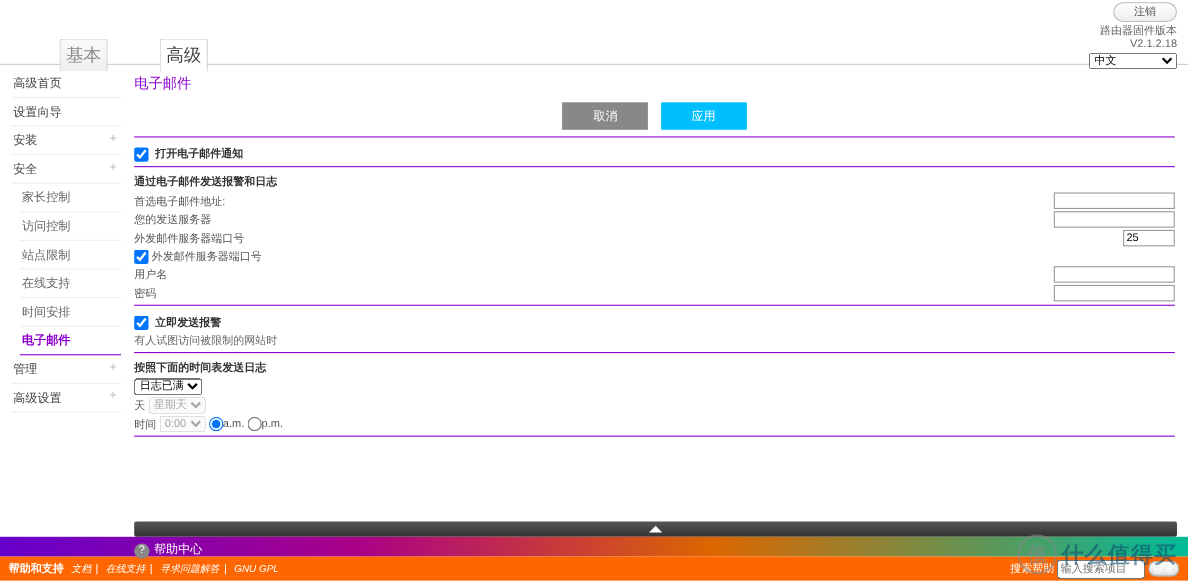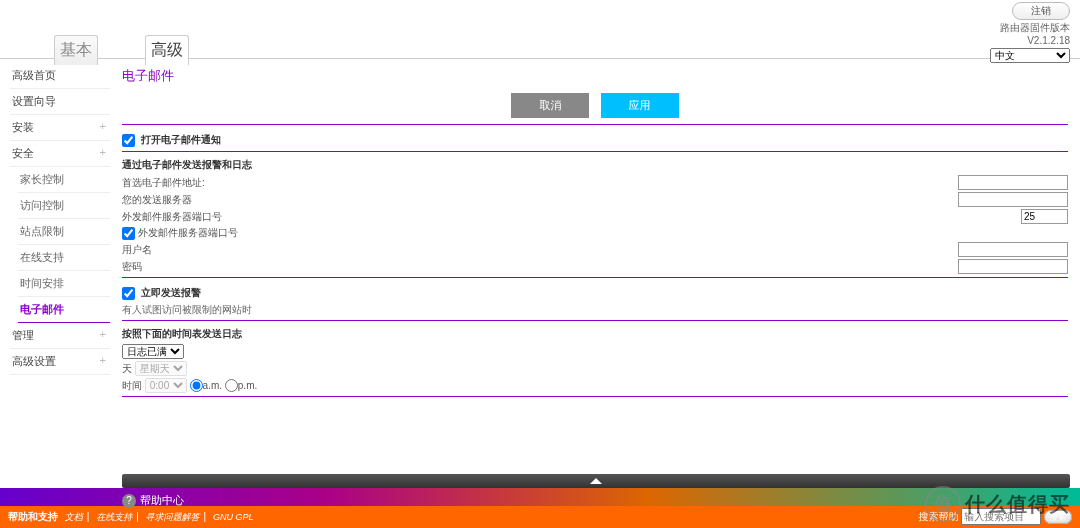--- a/index.html
+++ b/index.html
@@ -52,21 +52,21 @@
 .help-icon { display: inline-block; width: 14px; height: 14px; border-radius: 50%; background: #888; color: #fff; text-align: center; line-height: 14px; font-size: 10px; margin-right: 4px; }
 .grad-bar { position: absolute; bottom: 22px; left: 0; right: 0; height: 18px; background: linear-gradient(90deg,#6600cc 0%,#aa0088 30%,#dd6600 60%,#00bb99 100%); }
 .footer { position: absolute; bottom: 0; left: 0; right: 0; height: 22px; background: #ff6600; color: #fff; font-size: 10px; line-height: 22px; padding: 0 8px; }
 .footer a { color: #fff; text-decoration: none; margin: 0 4px; font-size: 9px; font-style: italic; }
 .footer-right { float: right; }
 .srch { font-size: 10px; padding: 1px; width: 80px; }
 .srch-btn { font-size: 9px; padding: 1px 4px; background: linear-gradient(#fff,#ddd); border: 1px solid #aaa; border-radius: 8px; cursor: pointer; }
 
 .wm { position: absolute; right: 10px; bottom: 6px; opacity: 0.55; display: flex; align-items: center; z-index: 20; pointer-events: none; }
 .wm-c { width: 36px; height: 36px; border: 2px solid #888; border-radius: 50%; color: #888; text-align: center; line-height: 32px; font-size: 18px; font-weight: bold; }
-.wm-t { color: #000000; font-size: 20px; font-weight: bold; margin-left: 4px; letter-spacing: 1px; }
+.wm-t { color: #0c4a6e; font-size: 20px; font-weight: bold; margin-left: 4px; letter-spacing: 1px; }
 </style>
 </head>
 <body>
 
 <div class="header">
   <div class="header-right">
     <span class="logout-btn">注销</span>
     <div class="fw-label">路由器固件版本</div>
     <div class="fw-ver">V2.1.2.18</div>
     <select class="lang-sel"><option>中文</option></select>

